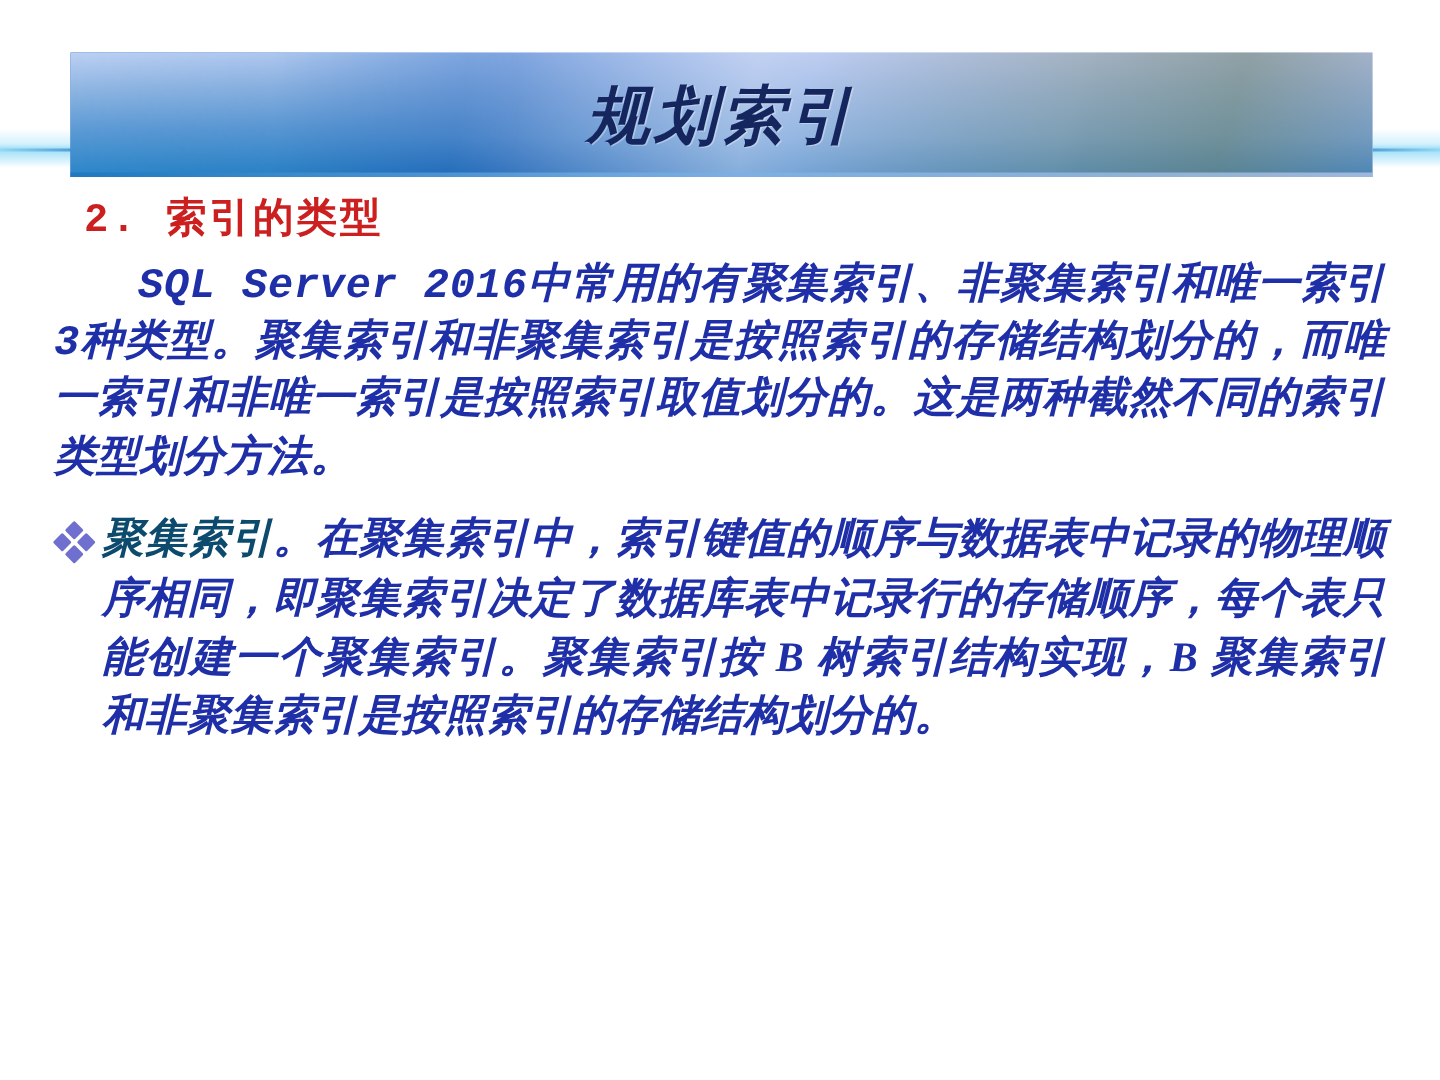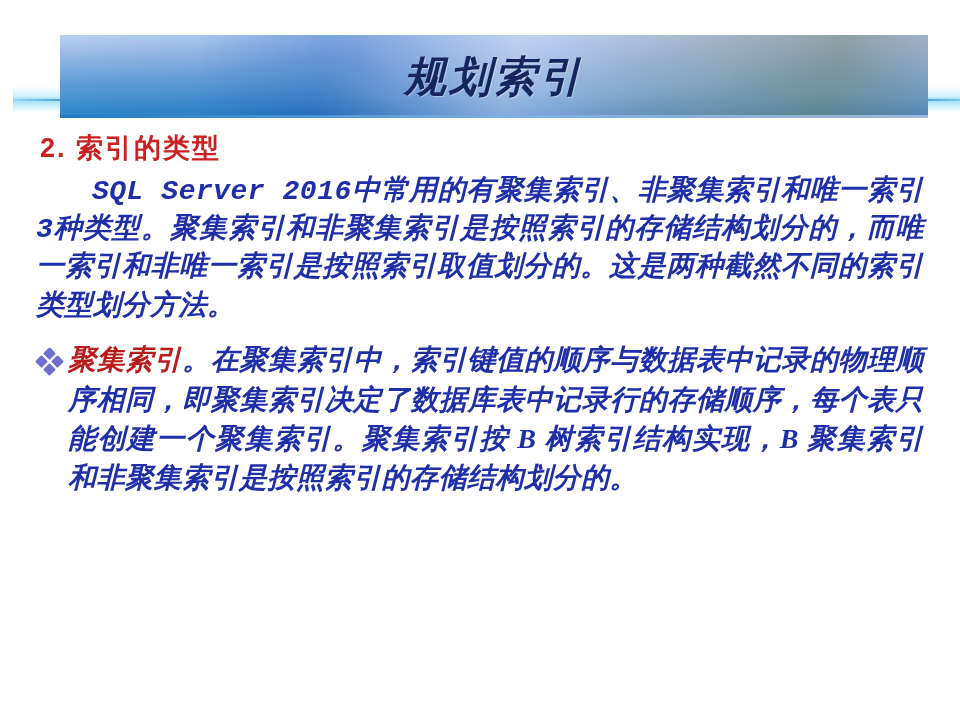--- a/index.html
+++ b/index.html
@@ -20,21 +20,21 @@
     left: 0; top: 0;
     width: 960px;
     height: 720px;
     background: #ffffff;
     overflow: hidden;
   }
 
   
   #title-area {
     position: absolute;
-    left: 13px; top: 30px;
+    left: 0; top: 30px;
     width: 812px;
     height: 95px;
   }
 
   
   .rule-glow {
     position: absolute;
     left: 0;
     top: 56px;
     width: 960px;
@@ -138,22 +138,22 @@
 
   
   #body-area {
     position: absolute;
     left: 0;
     top: 131px;
     width: 960px;
   }
 
   .subheading {
-    margin: 0 0 6px 40px;
-    font-family: Liberation Sans, sans-serif;
+    margin: 0 0 6px 56px;
+    font-family: Liberation Mono, monospace;
     font-size: 27px;
     font-weight: bold;
     color: #cc2020;
     letter-spacing: 2px;
     line-height: 1.32;
   }
 
   .para {
     margin: 4px 36px 0 36px;
     font-family: Liberation Mono, monospace;
@@ -203,21 +203,21 @@
     font-size: 28px;
     font-weight: bold;
     font-style: italic;
     color: #1f2fa8;
     line-height: 1.41;
     letter-spacing: 0.5px;
     text-align: justify;
     text-justify: inter-character;
   }
   .bullet-text .lead {
-    color: #b91c1c;
+    color: #0c4a6e;
   }
 </style>
 </head>
 <body>
 
 <div id="slide">
 
   <div id="title-area">
     <div class="rule-glow"></div>
     <div class="rule-line"></div>

